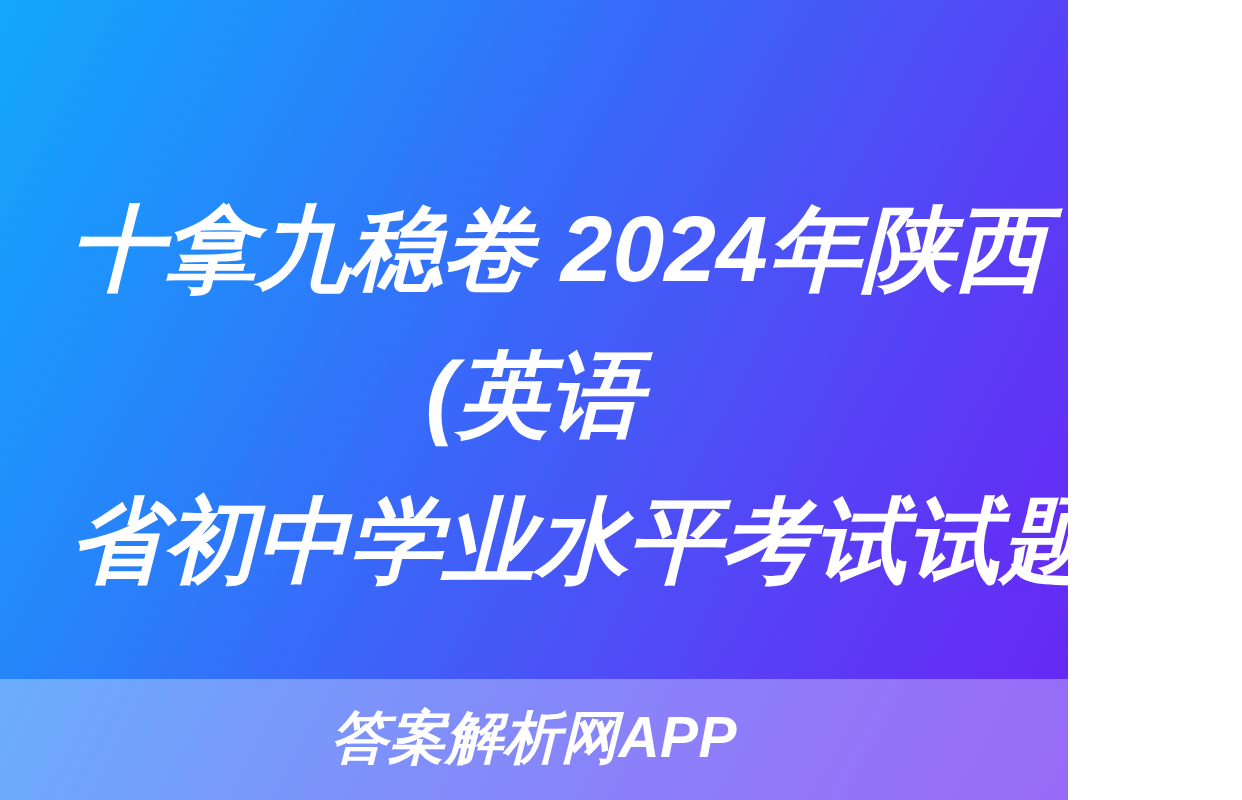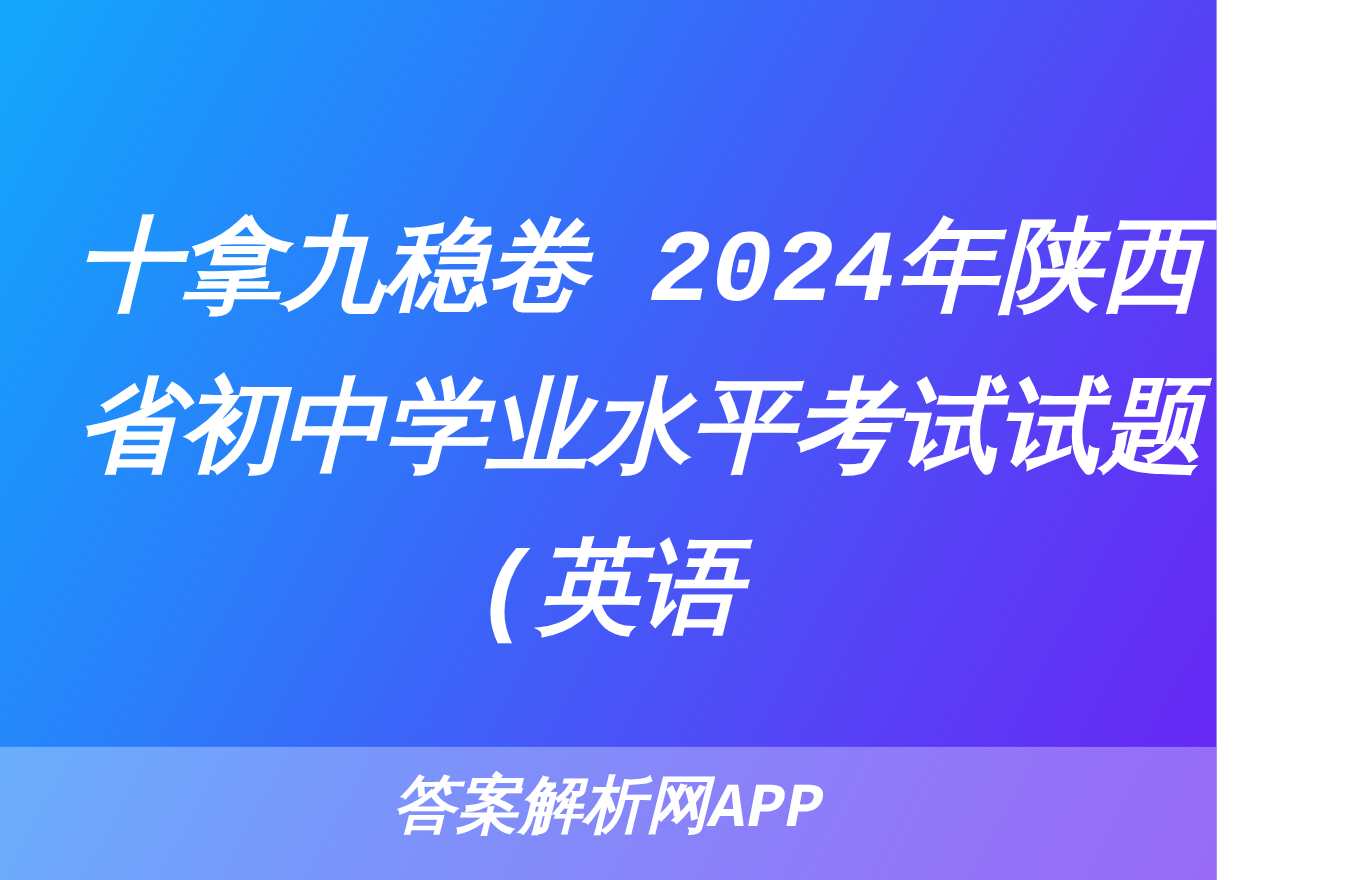--- a/index.html
+++ b/index.html
@@ -6,33 +6,32 @@
   html, body {
     margin: 0;
     padding: 0;
     background: #ffffff;
   }
   #card {
     position: relative;
     width: 1068px;
     height: 800px;
     overflow: hidden;
-    font-family: Liberation Mono, monospace;
+    font-family: Liberation Sans, sans-serif;
     
     background-image: linear-gradient(
         118deg,
         #13A8FC 0%,
         #1C95FB 14%,
         #2A7FFA 30%,
         #3A66F9 46%,
         #4A53F7 60%,
         #5840F6 74%,
         #6230F5 88%,
         #6725F4 100%);
-    padding-left: 38px;
   }
 
   
   #title-block {
     position: absolute;
     left: 0;
     right: 0;
     top: 176px;
     text-align: center;
     padding: 0 70px;
@@ -74,21 +73,21 @@
     top: -2px;
   }
 </style>
 </head>
 <body>
 
 <div id="card">
 
   <div id="title-block">
     <span class="title-line">十拿九稳卷 2024年陕西</span>
+    <span class="title-line">(英语</span>
     <span class="title-line">省初中学业水平考试试题</span>
-    <span class="title-line">(英语</span>
   </div>
 
   <div id="watermark-band">
     <span id="watermark-text">答案解析网APP</span>
   </div>
 
 </div>
 
 </body></html>

